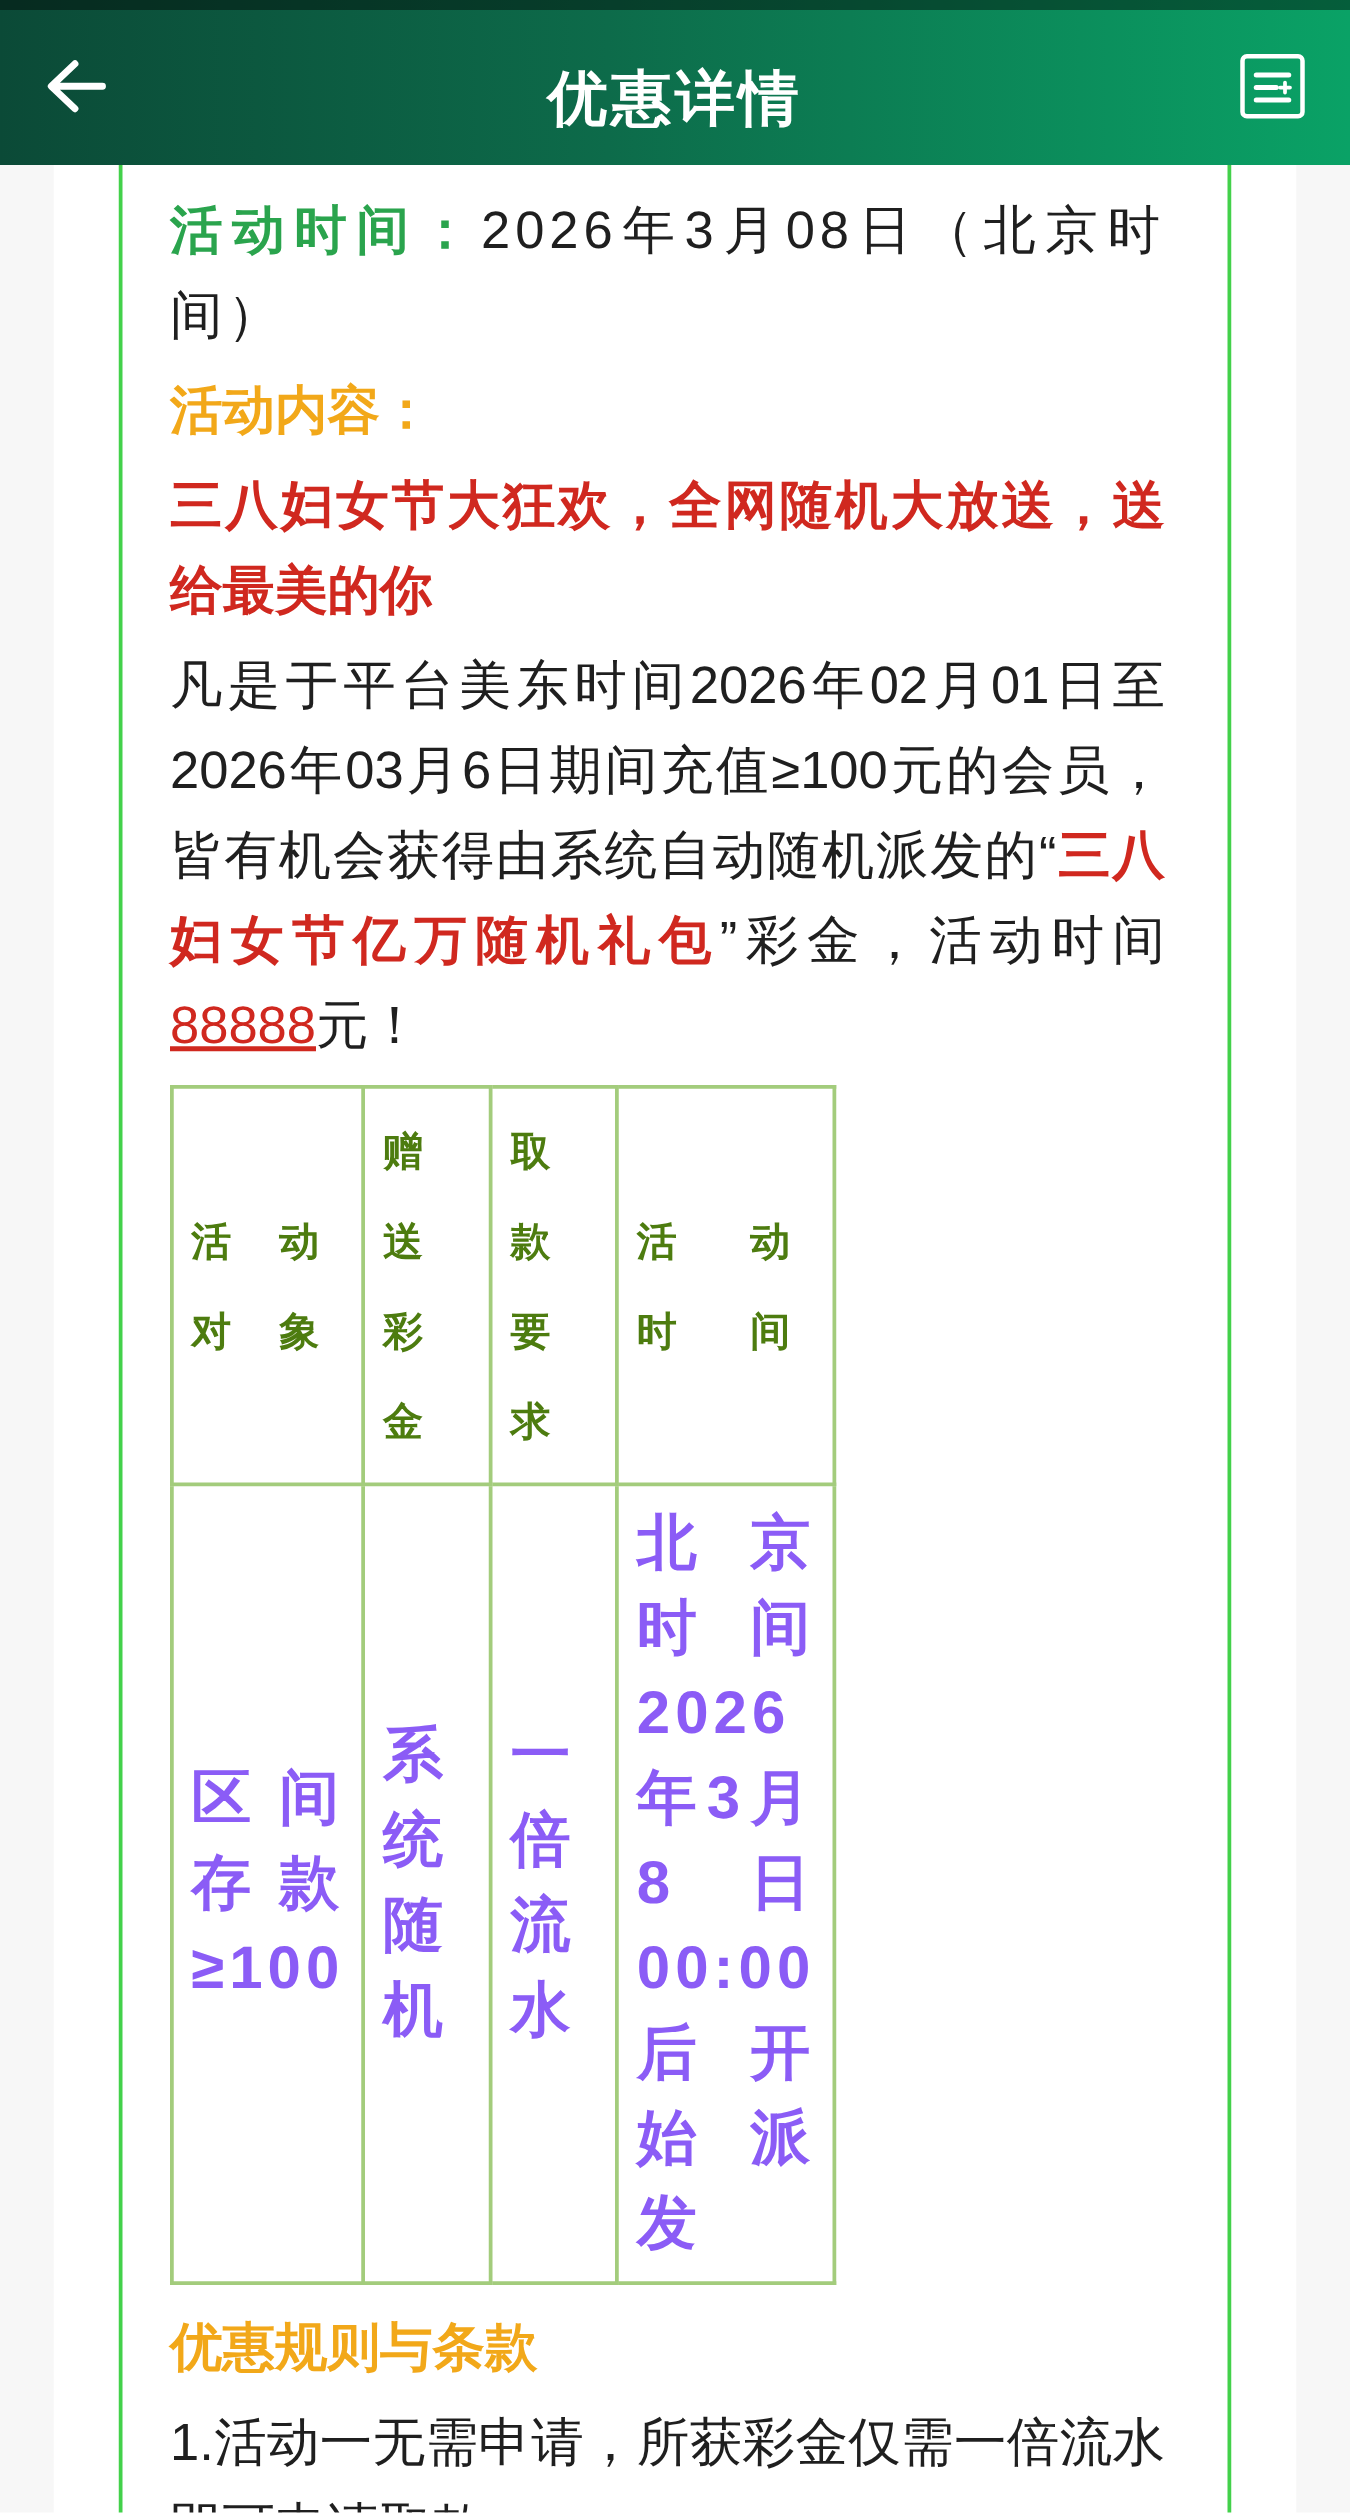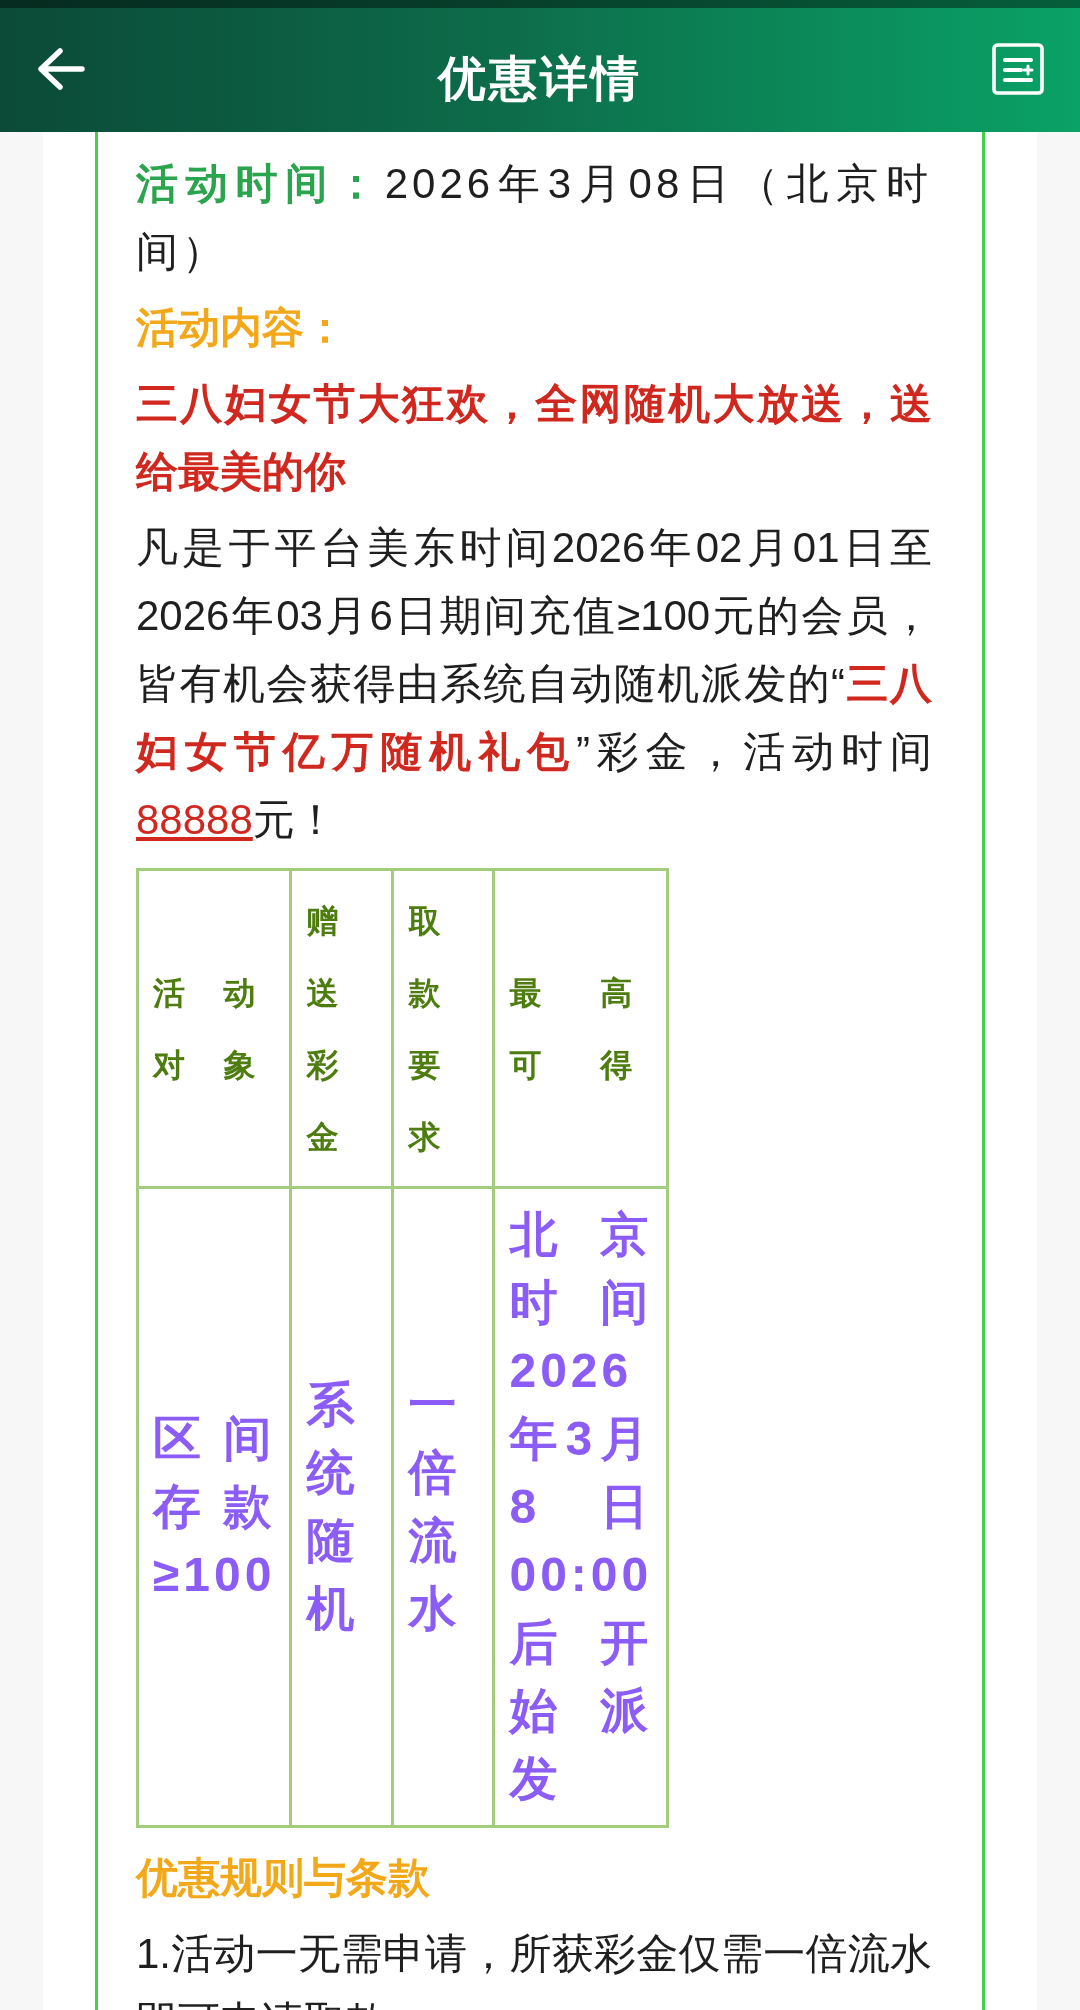--- a/index.html
+++ b/index.html
@@ -133,21 +133,21 @@
         <col class="c1">
         <col class="c2">
         <col class="c3">
         <col class="c4">
       </colgroup>
     <tbody>
       <tr>
         <th>活动对象</th>
         <th>赠送彩金</th>
         <th>取款要求</th>
-        <th>最高可得</th>
+        <th>活动时间</th>
       </tr>
       <tr>
         <td>区间存款≥100</td>
         <td>系统随机</td>
         <td>一倍流水</td>
         <td>北京时间2026年3月8日00:00后开始派发</td>
       </tr>
     </tbody>
   </table>
 

